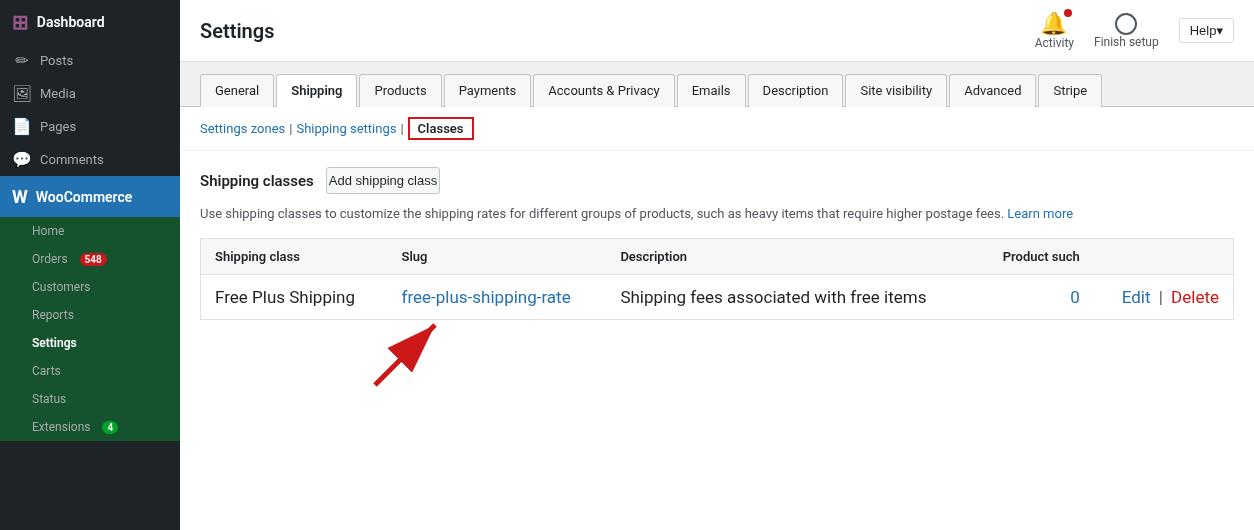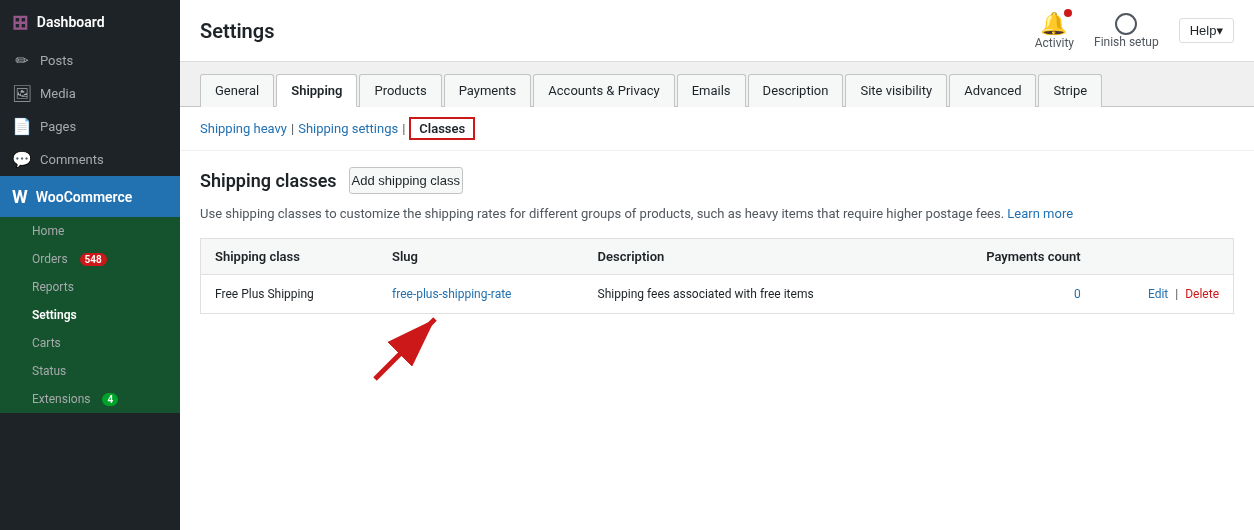--- a/index.html
+++ b/index.html
@@ -130,21 +130,21 @@
       border-radius: 0;
     }
 
     
     .section-header {
       display: flex;
       align-items: center;
       gap: 12px;
       padding: 16px 20px 10px;
     }
-    .section-title { font-size: 18px; font-weight: 600; color: #1d2327; }
+    .section-title { font-size: 15px; font-weight: 600; color: #1d2327; }
     .add-btn {
       border: 1px solid #c3c4c7;
       background: #f6f7f7;
       padding: 5px 2px;
       cursor: pointer;
       font-size: 13px;
       color: #1d2327;
       border-radius: 3px;
     }
 
@@ -169,21 +169,21 @@
       text-align: left;
       padding: 10px 14px;
       font-size: 13px;
       font-weight: 600;
       color: #1d2327;
     }
     .data-table th.right { text-align: right; }
     .data-table td {
       padding: 12px 14px;
       border-bottom: 1px solid #f0f0f1;
-      font-size: 12px;
+      font-size: 17px;
       color: #1d2327;
       vertical-align: middle;
     }
     .data-table td.slug { color: #2271b1; }
     .data-table td.count { color: #2271b1; text-align: right; }
     .data-table td.actions { text-align: right; }
     .data-table td.actions a { color: #2271b1; text-decoration: none; }
     .data-table td.actions .delete { color: #cc1818; }
     .data-table td.actions .sep { color: #50575e; margin: 0 4px; }
     .data-table tr:last-child td { border-bottom: none; }
@@ -229,20 +229,23 @@
     <span class="icon" style="color:#fff; font-size:18px; font-weight:bold;">W</span>
     <span>WooCommerce</span>
   </div>
   <div class="sidebar-submenu">
     <div class="sidebar-item">
       <span>Home</span>
     </div>
     <div class="sidebar-item">
       <span>Orders</span>
       <span class="badge">548</span>
+    </div>
+    <div class="sidebar-item">
+      <span>Customers</span>
     </div>
     <div class="sidebar-item">
       <span>Reports</span>
     </div>
     <div class="sidebar-item active">
       <span>Settings</span>
     </div>
     <div class="sidebar-item">
       <span>Carts</span>
     </div>
@@ -309,21 +312,21 @@
       <div class="settings-tab">
         <span>Advanced</span>
       </div>
       <div class="settings-tab">
         <span>Stripe</span>
       </div>
     </div>
 
     <div class="sub-nav">
       <a href="#">
-        <span>Shipping heavy</span>
+        <span>Settings zones</span>
       </a>
       <span class="sep"> | </span>
       <a href="#">
         <span>Shipping settings</span>
       </a>
       <span class="sep"> | </span>
       <span class="active-sub">
         <span>Classes</span>
       </span>
     </div>
@@ -341,21 +344,21 @@
         <span>Learn more</span>
       </a>
     </div>
 
     <table class="data-table">
       <thead>
         <tr>
           <th>Shipping class</th>
           <th>Slug</th>
           <th>Description</th>
-          <th class="right">Payments count</th>
+          <th class="right">Product such</th>
           <th></th>
         </tr>
       </thead>
       <tbody>
         <tr>
           <td>Free Plus Shipping</td>
           <td class="slug">free-plus-shipping-rate</td>
           <td>Shipping fees associated with free items</td>
           <td class="count">0</td>
           <td class="actions">

